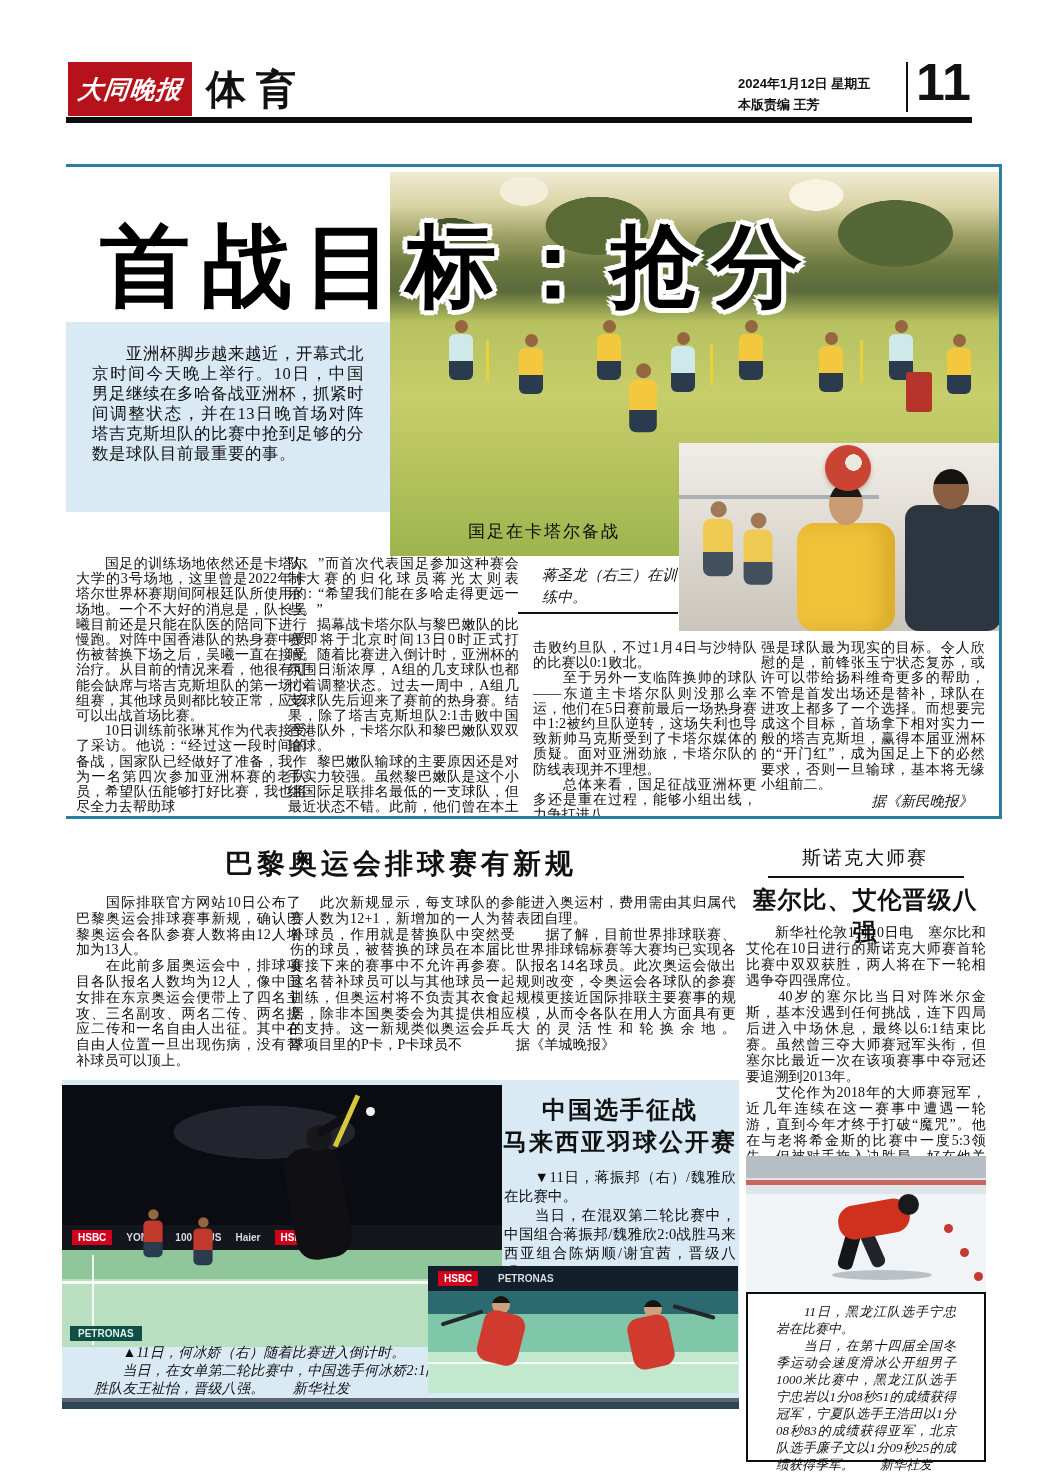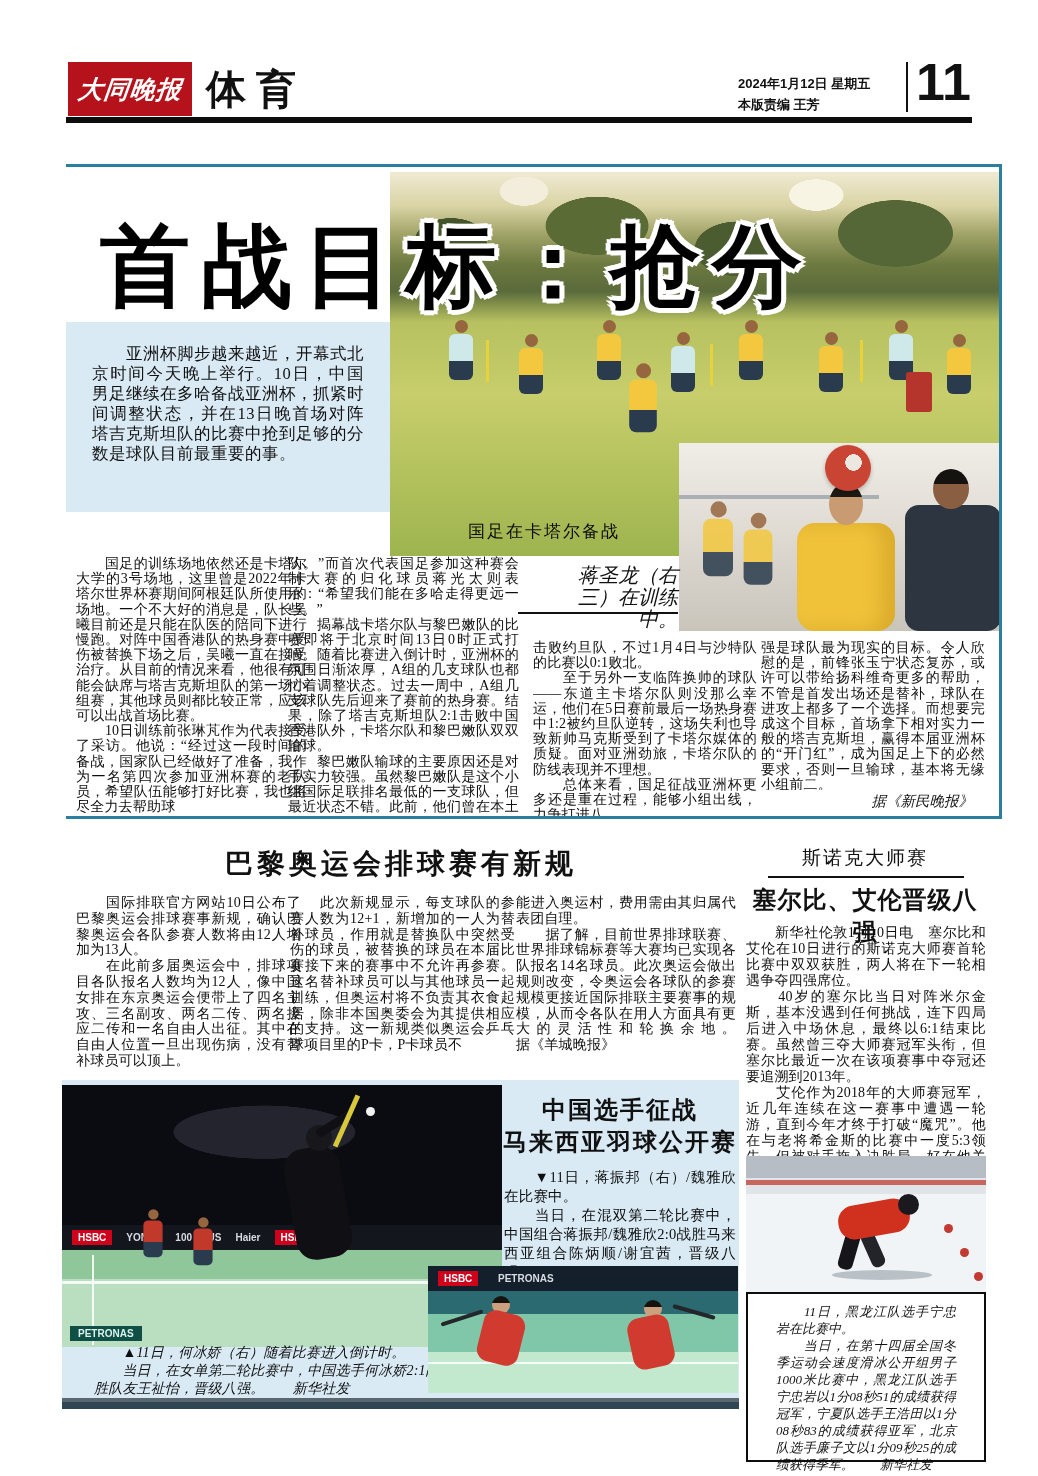--- a/index.html
+++ b/index.html
@@ -65,22 +65,22 @@
               background:#f0c23a; box-shadow:inset -14px 0 18px rgba(160,110,0,.25); }
   .p2-head { position:absolute; left:150px; top:40px; width:34px; height:42px; border-radius:50%;
              background:linear-gradient(180deg,#1d1a16 0 34%, #c89b72 34%); }
   .p2-ball { position:absolute; left:146px; top:2px; width:46px; height:46px; border-radius:50%;
              background:radial-gradient(circle at 62% 38%, #ece7df 0 20%, #c94433 21% 100%);
              box-shadow:0 2px 4px rgba(0,0,0,.25); }
   .p2-coach { position:absolute; left:226px; top:62px; width:96px; height:126px; border-radius:14px;
               background:#2c3540; }
   .p2-coach-head { position:absolute; left:254px; top:26px; width:36px; height:40px; border-radius:50%;
                    background:linear-gradient(180deg,#15130f 0 38%, #8a5f41 38%); }
-  .photo2-caption { left:542px; top:564px; width:136px; font-size:20px; line-height:22px;
-                    font-style:italic; z-index:4;text-align:right; }
+  .photo2-caption { left:542px; top:564px; width:136px; font-size:15px; line-height:22px;
+                    font-style:italic; z-index:4; }
   .caption2-rule { left:518px; top:612px; width:160px; height:2px; background:#111; z-index:4; }
 
   .body-text { font-size:14px; line-height:15.2px; letter-spacing:.2px; text-align:justify;
                white-space:pre-wrap; color:#0e0e0e; overflow:hidden; }
   .attr { font-style:italic; text-align:right; font-size:14.5px; }
 
   
   .vb-title { left:66px; top:845px; width:670px; text-align:center; font-size:28px; font-weight:900;
               letter-spacing:4px; font-family:"DejaVu Sans", sans-serif; }
   .vb-col { line-height:15.8px; }

